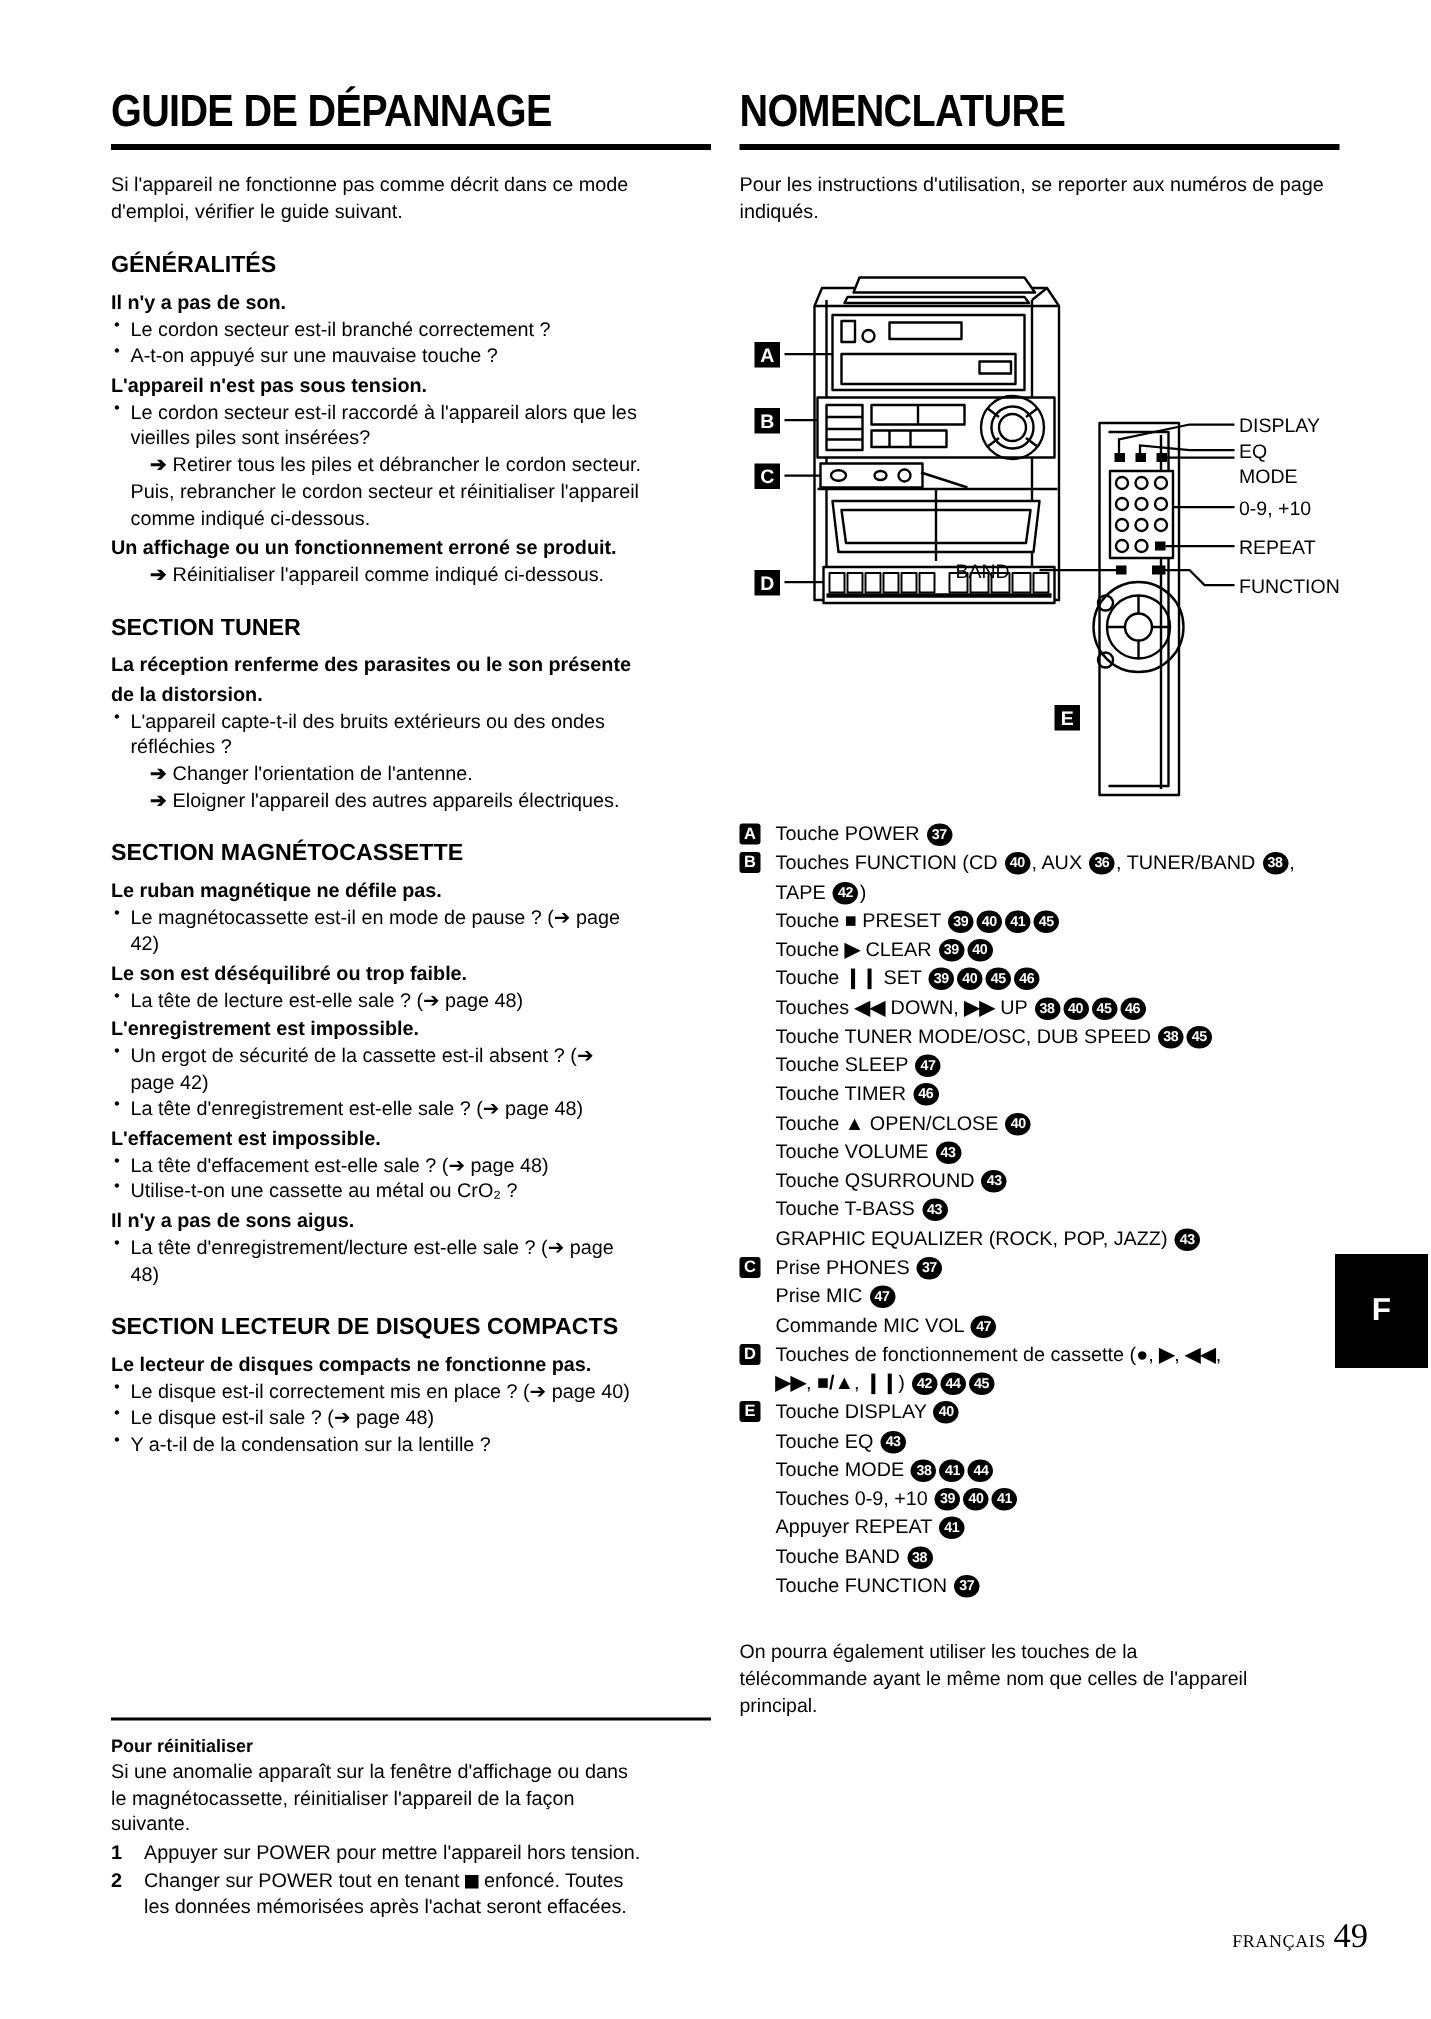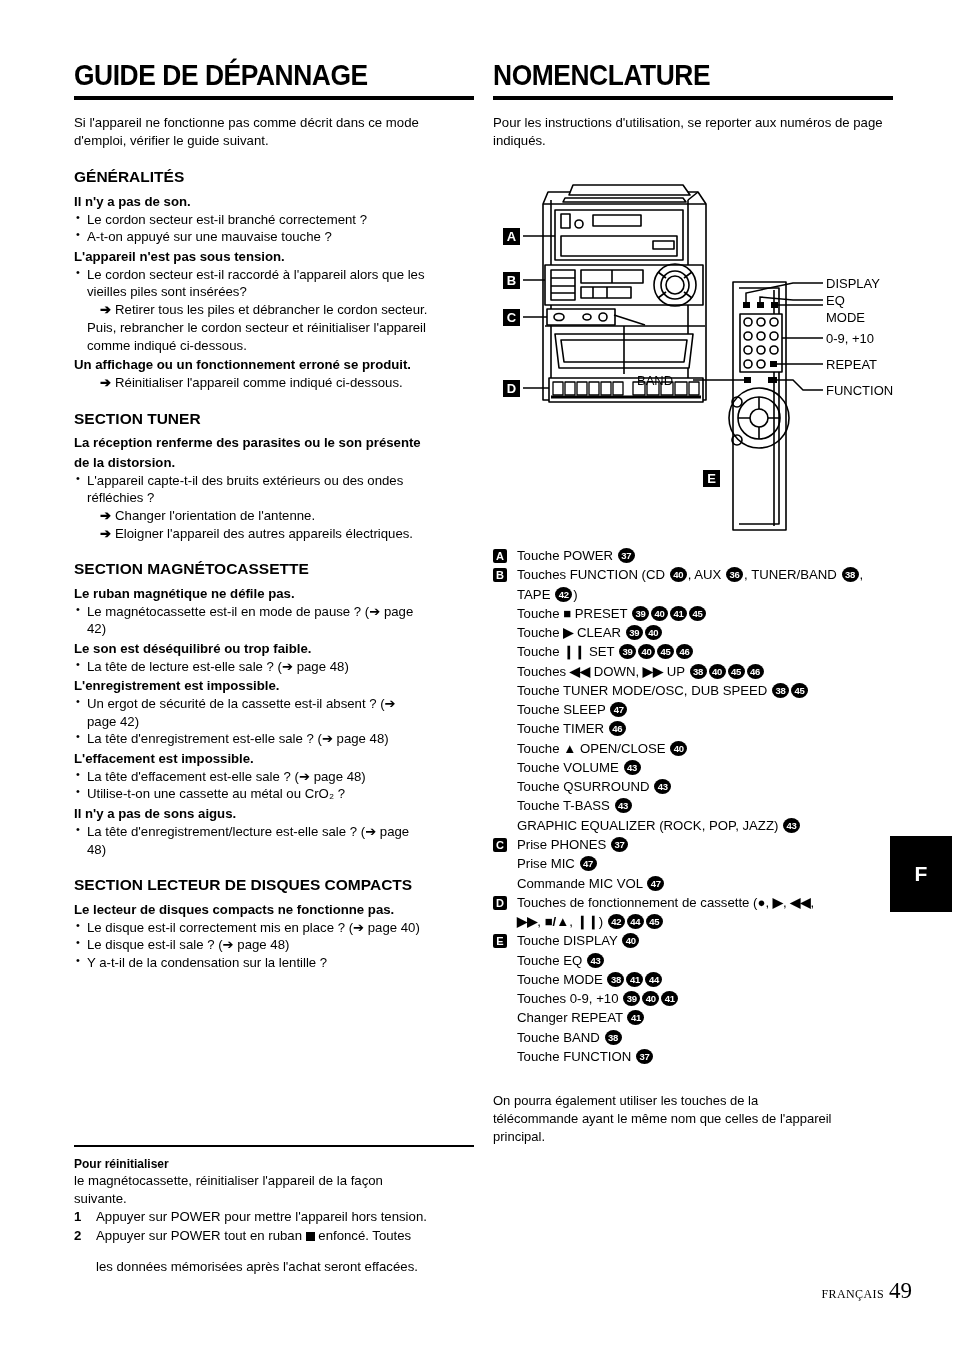--- a/index.html
+++ b/index.html
@@ -320,27 +320,28 @@
           <li>Le disque est-il sale ? (➔ page 48)</li>
           <li>Y a-t-il de la condensation sur la lentille ?</li>
         </ul>
       </div>
   </div>
 
   <div class="reset-block">
     <hr class="reset-rule">
     <div class="reset-title">Pour réinitialiser</div>
     <div id="reset-body">
+        <div class="reset-text">Si une anomalie apparaît sur la fenêtre d'affichage ou dans</div>
         <div class="reset-text">le magnétocassette, réinitialiser l'appareil de la façon</div>
         <div class="reset-text">suivante.</div>
       </div>
     <div id="reset-steps">
         <div class="num-step"><span class="n">1</span><span>Appuyer sur POWER pour mettre l'appareil hors tension.</span></div>
-        <div class="num-step"><span class="n">2</span><span>Appuyer sur POWER tout en ruban </span><span class="sq"></span><span> enfoncé. Toutes</span></div>
-        <div class="num-step" style="padding-left: 22px; margin-top: 13px;">les données mémorisées après l'achat seront effacées.</div>
+        <div class="num-step"><span class="n">2</span><span>Changer sur POWER tout en tenant </span><span class="sq"></span><span> enfoncé. Toutes</span></div>
+        <div class="num-step" style="padding-left: 22px; margin-top: 0px;">les données mémorisées après l'achat seront effacées.</div>
       </div>
   </div>
 
   <div class="col-right">
     <h1 class="section-title">NOMENCLATURE</h1>
     <hr class="rule">
     <p class="intro">Pour les instructions d'utilisation, se reporter aux numéros de page indiqués.</p>
   </div>
 
   <div class="diagram">
@@ -499,21 +500,21 @@
         <div class="nom-row"><span>GRAPHIC EQUALIZER (ROCK, POP, JAZZ) </span><span class="cnum">43</span></div>
         <div class="nom-row"><span class="boxletter">C</span><span>Prise PHONES </span><span class="cnum">37</span></div>
         <div class="nom-row"><span>Prise MIC </span><span class="cnum">47</span></div>
         <div class="nom-row"><span>Commande MIC VOL </span><span class="cnum">47</span></div>
         <div class="nom-row"><span class="boxletter">D</span><span>Touches de fonctionnement de cassette (</span><span class="gly">●</span><span>, </span><span class="gly">▶</span><span>, </span><span class="gly">◀◀</span><span>,</span></div>
         <div class="nom-row"><span class="gly">▶▶</span><span>, </span><span class="gly">■/▲</span><span>, </span><span class="gly">❙❙</span><span>) </span><span class="cnum">42</span><span class="cnum">44</span><span class="cnum">45</span></div>
         <div class="nom-row"><span class="boxletter">E</span><span>Touche DISPLAY </span><span class="cnum">40</span></div>
         <div class="nom-row"><span>Touche EQ </span><span class="cnum">43</span></div>
         <div class="nom-row"><span>Touche MODE </span><span class="cnum">38</span><span class="cnum">41</span><span class="cnum">44</span></div>
         <div class="nom-row"><span>Touches 0-9, +10 </span><span class="cnum">39</span><span class="cnum">40</span><span class="cnum">41</span></div>
-        <div class="nom-row"><span>Changer REPEAT </span><span class="cnum">41</span></div>
+        <div class="nom-row"><span>Appuyer REPEAT </span><span class="cnum">41</span></div>
         <div class="nom-row"><span>Touche BAND </span><span class="cnum">38</span></div>
         <div class="nom-row"><span>Touche FUNCTION </span><span class="cnum">37</span></div>
       </div>
     <div class="tail-note" id="tail-note">
         <div>On pourra également utiliser les touches de la</div>
         <div>télécommande ayant le même nom que celles de l'appareil</div>
         <div>principal.</div>
       </div>
   </div>
 

